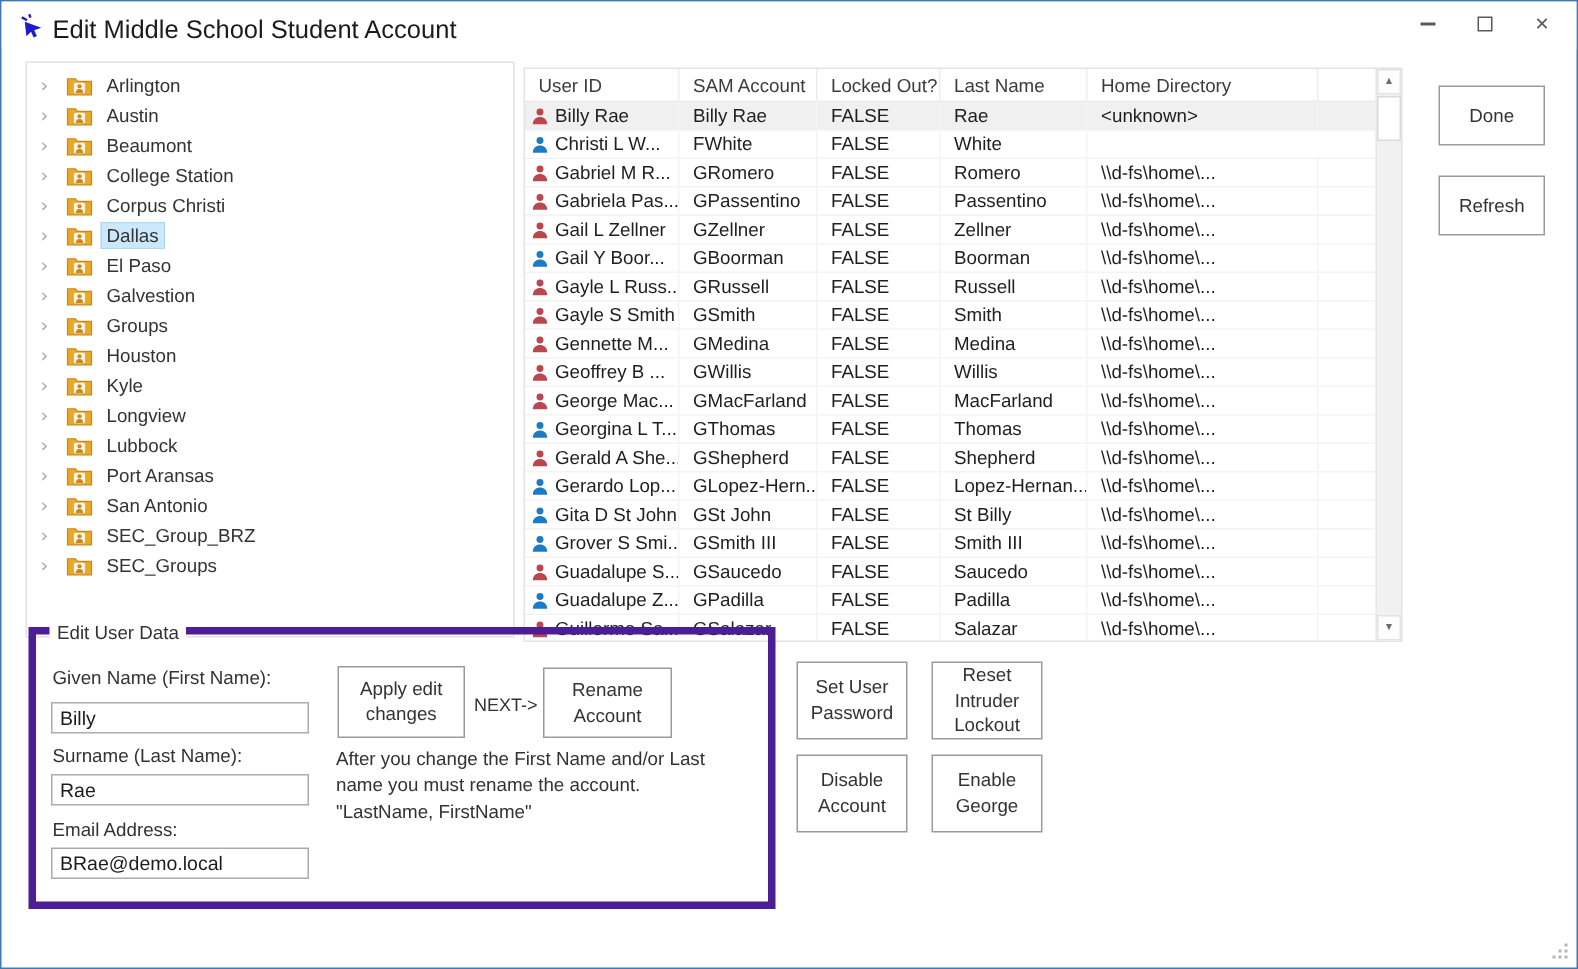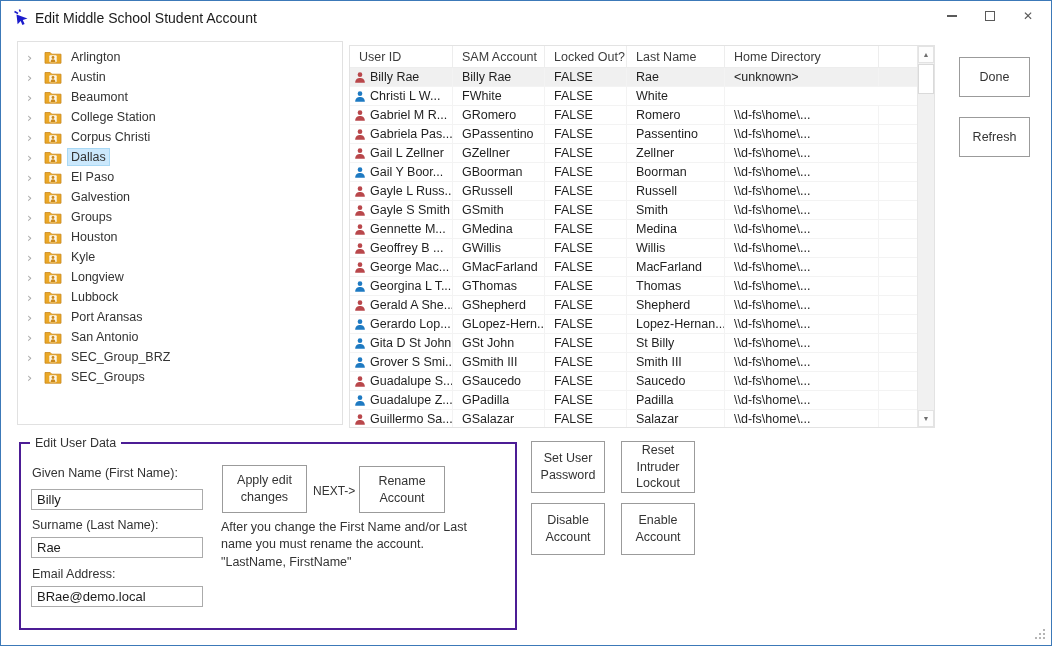--- a/index.html
+++ b/index.html
@@ -5,21 +5,21 @@
   * { margin:0; padding:0; box-sizing:border-box; }
   html,body { background:#e8e8e8; }
   body { font-family:"Liberation Sans", sans-serif; }
   .window {
     position:relative; width:1052px; height:646px; background:#fff;
     border:1px solid #3c79b8; overflow:hidden;
   }
   
   .titlebar { position:absolute; left:0; top:0; right:0; height:32px; background:#fff; }
   .app-icon { position:absolute; left:11px; top:7px; width:18px; height:18px; }
-  .title-text { position:absolute; left:34px; top:9px; font-size:14px; color:#1b1b1b; }
+  .title-text { position:absolute; left:34px; top:9px; font-size:17px; color:#1b1b1b; }
   .win-controls { position:absolute; right:4px; top:0; height:30px; display:flex; }
   .win-btn { width:38px; height:30px; display:flex; align-items:center; justify-content:center; color:#5a5a5a; font-size:12px; cursor:default; }
   .win-btn .sq { width:10px; height:10px; border:1px solid #5a5a5a; display:block; }
   .win-btn.min span.bar { width:10px; height:1.5px; background:#5a5a5a; display:block; }
 
   
   .tree { position:absolute; left:16px; top:40px; width:326px; height:384px; border:1px solid #e1e1e1; background:#fff; padding-top:5px; overflow:hidden; }
   .tree-item { height:20px; display:flex; align-items:center; padding-left:9px; font-size:12.5px; color:#333; }
   .chevron { color:#a9a9a9; width:17px; font-size:13px; line-height:1; font-family:"DejaVu Sans", sans-serif; }
   .folder { width:18px; height:14px; margin-right:6px; flex:0 0 auto; }
@@ -41,21 +41,21 @@
   .vscroll { position:absolute; right:0; top:0; bottom:0; width:17px; background:#f1f1f1; border-left:1px solid #e8e8e8; }
   .scroll-btn { position:absolute; left:0; width:16px; height:17px; background:#fdfdfd; border:1px solid #e3e3e3; display:flex; align-items:center; justify-content:center; font-size:7px; color:#6e6e6e; }
   .scroll-btn.up { top:0; }
   .scroll-btn.down { bottom:0; }
   .scroll-thumb { position:absolute; left:0; top:18px; width:16px; height:30px; background:#fff; border:1px solid #dadada; }
 
   
   .btn { position:absolute; background:#fff; border:1px solid #9b9b9b; color:#333; font-size:12.5px; font-family:"Liberation Sans", sans-serif; display:flex; align-items:center; justify-content:center; text-align:center; line-height:1.35; padding:3px; cursor:default; }
 
   
-  .groupbox { position:absolute; left:18px; top:441px; width:498px; height:188px; border:2px solid #4c1d95; }
+  .groupbox { position:absolute; left:18px; top:417px; width:498px; height:188px; border:5px solid #4c1d95; }
   .groupbox-title { position:absolute; left:9px; top:-8px; background:#fff; padding:0 5px; font-size:12.5px; color:#333; }
   .field-label { position:absolute; font-size:12.5px; color:#333; }
   .text-input { position:absolute; width:172px; height:21px; border:1px solid #ababab; font-size:13px; font-family:"Liberation Sans", sans-serif; padding:1px 5px; color:#1c1c1c; background:#fff; }
   .next-label { position:absolute; font-size:12px; color:#333; }
   .note { position:absolute; font-size:12.5px; color:#333; line-height:1.38; }
 
   .resize-grip { position:absolute; right:5px; bottom:5px; width:12px; height:12px; }
 </style>
 </head>
 <body>
@@ -560,21 +560,21 @@
     <div class="note" style="left:200px; top:75px; width:280px;">
       <div>After you change the First Name and/or Last</div>
       <div>name you must rename the account.</div>
       <div>"LastName, FirstName"</div>
     </div>
   </div>
 
   <div class="btn" style="left:530px; top:440px; width:74px; height:52px;">Set User Password</div>
   <div class="btn" style="left:620px; top:440px; width:74px; height:52px;">Reset Intruder Lockout</div>
   <div class="btn" style="left:530px; top:502px; width:74px; height:52px;">Disable Account</div>
-  <div class="btn" style="left:620px; top:502px; width:74px; height:52px;">Enable Account</div>
+  <div class="btn" style="left:620px; top:502px; width:74px; height:52px;">Enable George</div>
 
   <svg class="resize-grip" viewBox="0 0 12 12">
     <rect x="9" y="1" width="2" height="2" fill="#b5b5b5"></rect>
     <rect x="9" y="5" width="2" height="2" fill="#b5b5b5"></rect>
     <rect x="5" y="5" width="2" height="2" fill="#b5b5b5"></rect>
     <rect x="9" y="9" width="2" height="2" fill="#b5b5b5"></rect>
     <rect x="5" y="9" width="2" height="2" fill="#b5b5b5"></rect>
     <rect x="1" y="9" width="2" height="2" fill="#b5b5b5"></rect>
   </svg>
 

